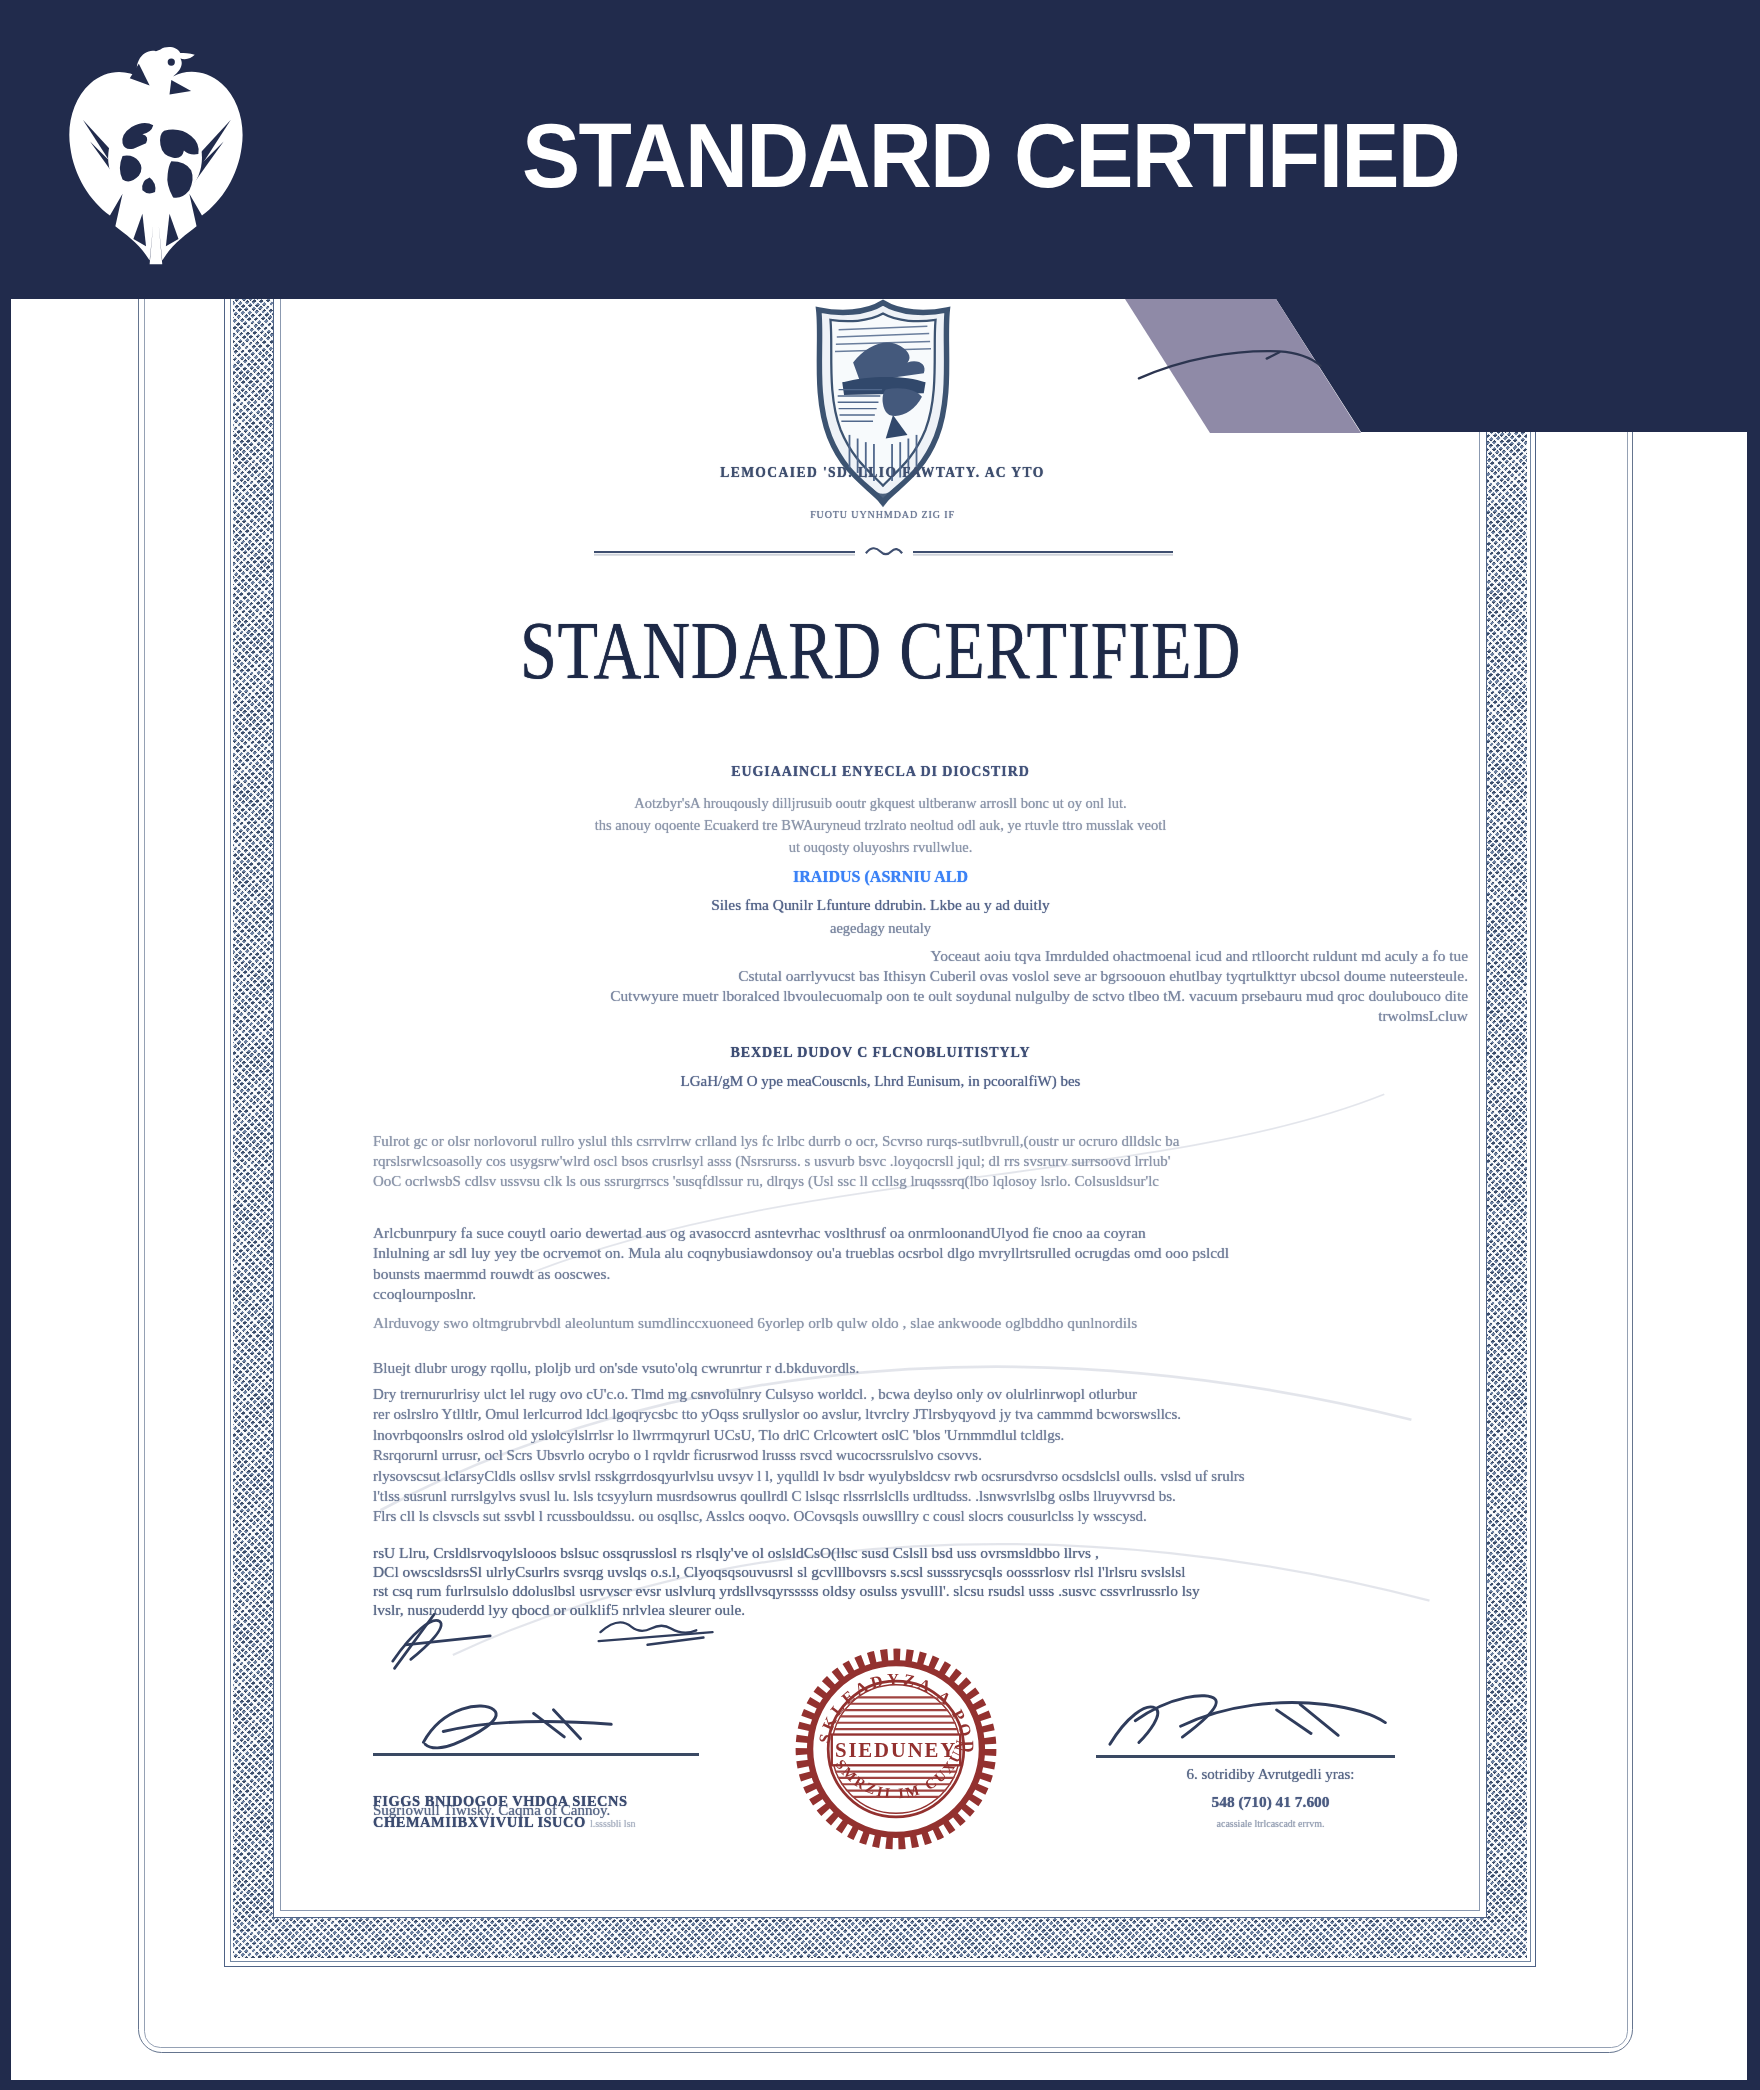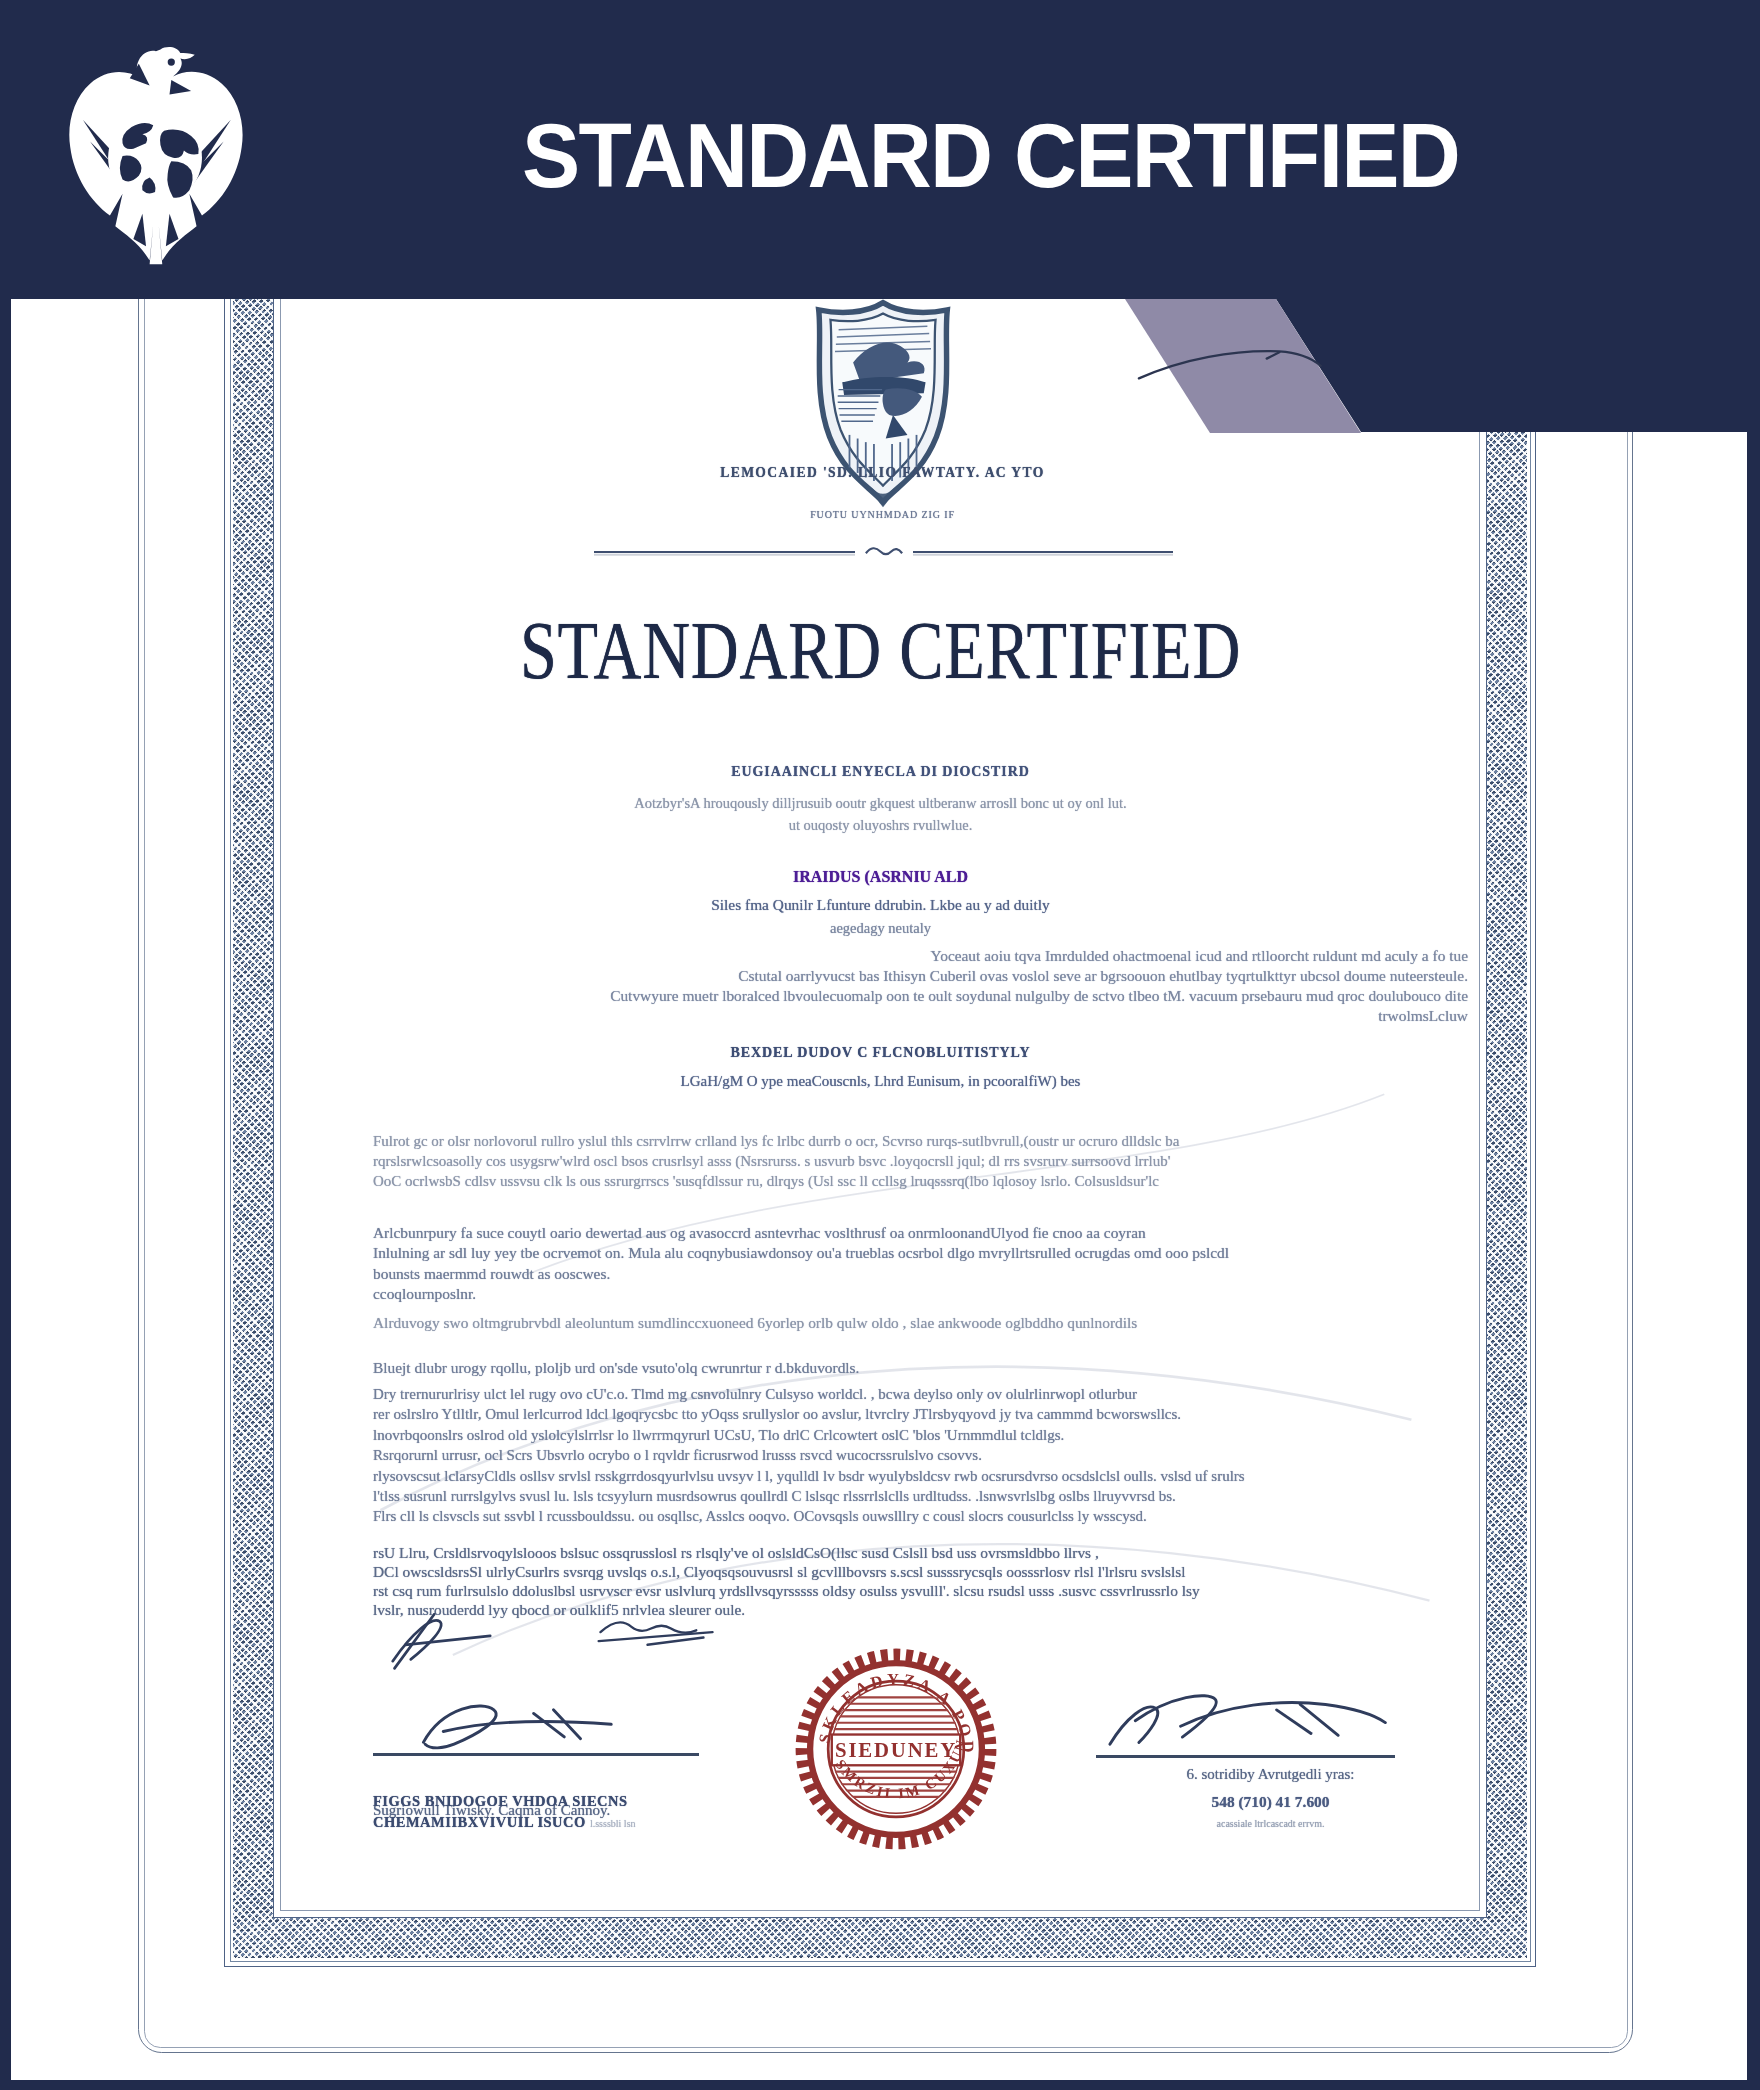--- a/index.html
+++ b/index.html
@@ -141,24 +141,25 @@
     </svg>
     <div class="rule"></div>
   </div>
 
   <div class="abs content cert-title">STANDARD CERTIFIED</div>
 
   <div class="abs content h-caps ctr garble" style="top:764px;">EUGIAAINCLI ENYECLA DI DIOCSTIRD</div>
 
   <div class="abs content pcenter lh24 c-light garble" style="top:792px;">
     <div>Aotzbyr'sA hrouqously dilljrusuib ooutr gkquest ultberanw arrosll bonc ut oy onl lut.</div>
+    <div>ths anouy oqoente Ecuakerd tre BWAuryneud trzlrato neoltud odl auk, ye rtuvle ttro musslak veotl</div>
     <div>ut ouqosty oluyoshrs rvullwlue.</div>
   </div>
 
-  <div class="abs content pcenter garble" style="top:868px;font-weight:bold;font-size:16px;color:#4c1d95;">IRAIDUS (ASRNIU ALD</div>
+  <div class="abs content pcenter garble" style="top:868px;font-weight:bold;font-size:16px;color:#3b82f6;">IRAIDUS (ASRNIU ALD</div>
   <div class="abs content pcenter c-dark garble" style="top:896px;font-size:15.4px;">Siles fma Qunilr Lfunture ddrubin. Lkbe au y ad duitly</div>
   <div class="abs content pcenter c-soft garble" style="top:920px;font-size:14.5px;">aegedagy neutaly</div>
 
   <div class="abs content pblock lh22 c-soft garble" style="top:946px;text-align:right;">
     <div>Yoceaut aoiu tqva Imrdulded ohactmoenal icud and rtlloorcht ruldunt md aculy a fo tue</div>
     <div>Cstutal oarrlyvucst bas Ithisyn Cuberil ovas voslol seve ar bgrsoouon ehutlbay tyqrtulkttyr ubcsol doume nuteersteule.</div>
     <div>Cutvwyure muetr lboralced lbvoulecuomalp oon te oult soydunal nulgulby de sctvo tlbeo tM. vacuum prsebauru mud qroc doulubouco dite</div>
     <div>trwolmsLcluw</div>
   </div>
 

